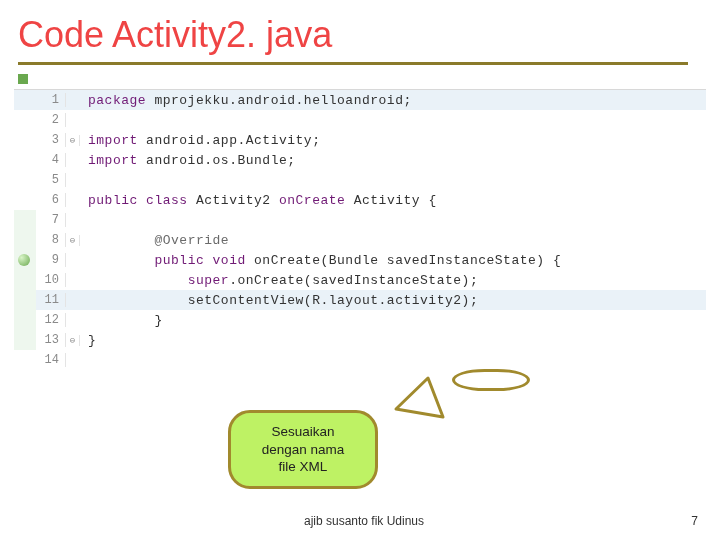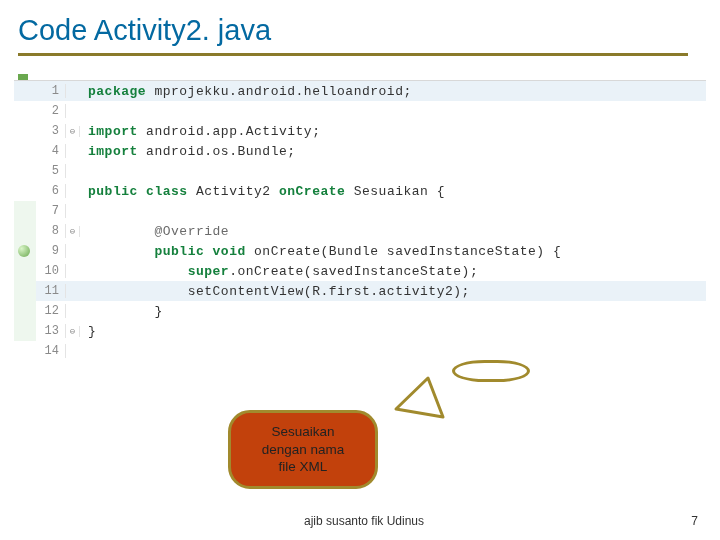--- a/index.html
+++ b/index.html
@@ -8,22 +8,22 @@
     height: 540px;
     background: #fff;
     font-family: Arial, sans-serif;
     position: relative;
     overflow: hidden;
   }
   .title-block {
     padding: 14px 18px 6px 18px;
   }
   .title {
-    font-size: 29px;
-    color: #0369a1;
+    font-size: 36px;
+    color: #ef4444;
     font-weight: 400;
   }
   .title-underline {
     height: 3px;
     background: #8a7a2a;
     width: 98%;
     margin-top: 6px;
   }
   .accent {
     position: absolute;
@@ -79,21 +79,21 @@
     color: #8a8a8a;
     font-size: 9px;
     border-right: 1px solid #e4e4e4;
   }
   .code {
     padding-left: 8px;
     white-space: pre;
     color: #333;
     letter-spacing: 0.5px;
   }
-  .kw { color: #15803d; font-weight: bold; }
+  .kw { color: #701a75; font-weight: normal; }
   .cm { color: #2a6fa0; }
   .an { color: #6a6a6a; margin-top: 30px; }
   .green-dot {
     position: absolute;
     left: 4px;
     top: 4px;
     width: 12px;
     height: 12px;
     border-radius: 50%;
     background: radial-gradient(circle at 30% 30%, #d9f5c8, #6aa84f);
@@ -109,21 +109,21 @@
   }
   .callout-wrap {
     position: absolute;
     left: 228px;
     top: 410px;
     z-index: 5;
   }
   .callout {
     width: 150px;
     padding: 10px 6px;
-    background: #c2410c;
+    background: #bef264;
     border: 3px solid #a18a2d;
     border-radius: 22px;
     text-align: center;
     font-size: 13.5px;
     line-height: 1.3;
     color: #222;
   }
   .callout-tail {
     position: absolute;
     top: -35px;
@@ -200,21 +200,21 @@
   <div class="row">
       <span class="marker"></span>
       <span class="lineno">5</span>
       <span class="fold"></span>
       <span class="code"></span>
     </div>
   <div class="row">
       <span class="marker"></span>
       <span class="lineno">6</span>
       <span class="fold"></span>
-      <span class="code"><span class="kw">public class</span><span> Activity2 </span><span class="kw">onCreate</span><span> Sesuaikan {</span></span>
+      <span class="code"><span class="kw">public class</span><span> Activity2 </span><span class="kw">onCreate</span><span> Activity {</span></span>
     </div>
   <div class="row">
       <span class="marker"></span>
       <span class="lineno">7</span>
       <span class="fold"></span>
       <span class="code"><span>        </span></span>
     </div>
   <div class="row">
       <span class="marker"></span>
       <span class="lineno">8</span>
@@ -232,21 +232,21 @@
   <div class="row">
       <span class="marker"></span>
       <span class="lineno">10</span>
       <span class="fold"></span>
       <span class="code"><span>            </span><span class="kw">super</span><span>.onCreate(savedInstanceState);</span></span>
     </div>
   <div class="row">
       <span class="marker"></span>
       <span class="lineno">11</span>
       <span class="fold"></span>
-      <span class="code"><span>            </span><span>setContentView(R.first.</span><span>activity2</span><span>);</span></span>
+      <span class="code"><span>            </span><span>setContentView(R.layout.</span><span>activity2</span><span>);</span></span>
     </div>
   <div class="row">
       <span class="marker"></span>
       <span class="lineno">12</span>
       <span class="fold"></span>
       <span class="code"><span>        </span><span>}</span></span>
     </div>
   <div class="row">
       <span class="marker"></span>
       <span class="lineno">13</span>

